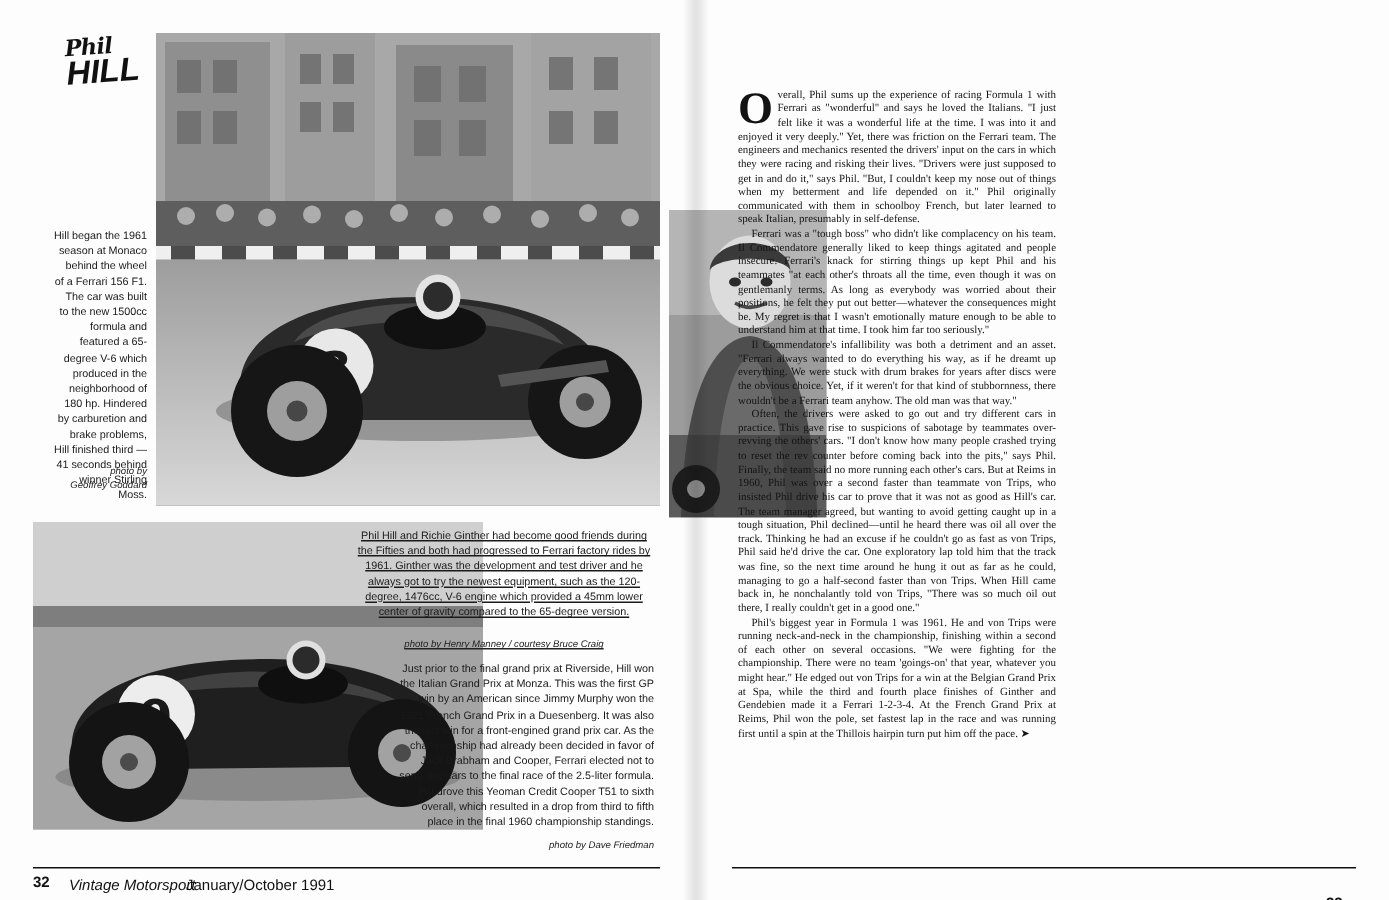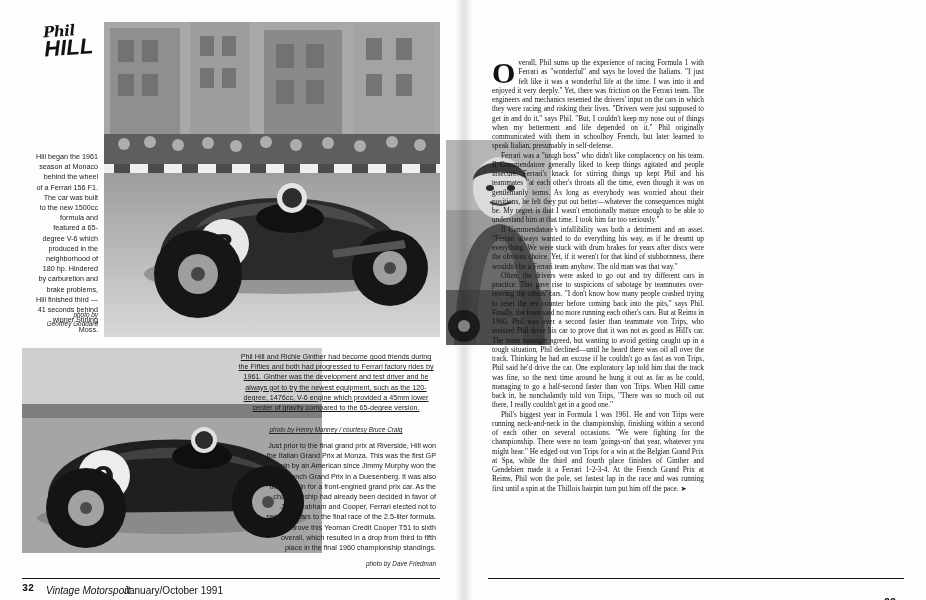--- a/index.html
+++ b/index.html
@@ -78,21 +78,21 @@
   }
   .col p{margin:0;text-indent:9px;}
   .col p.first{text-indent:0;}
 
   
   .rule{
     position:absolute;height:1px;background:#111;
   }
   .folio{
     position:absolute;
-    font-family:Liberation Mono, monospace;
+    font-family:Liberation Sans, sans-serif;
     font-weight:bold;font-size:10px;color:#111;
   }
   .foot-text{
     position:absolute;
     font-family:"Liberation Sans", sans-serif;
     font-size:10px;color:#111;text-align:right;
   }
   .foot-title{font-style:italic;}
 
   

